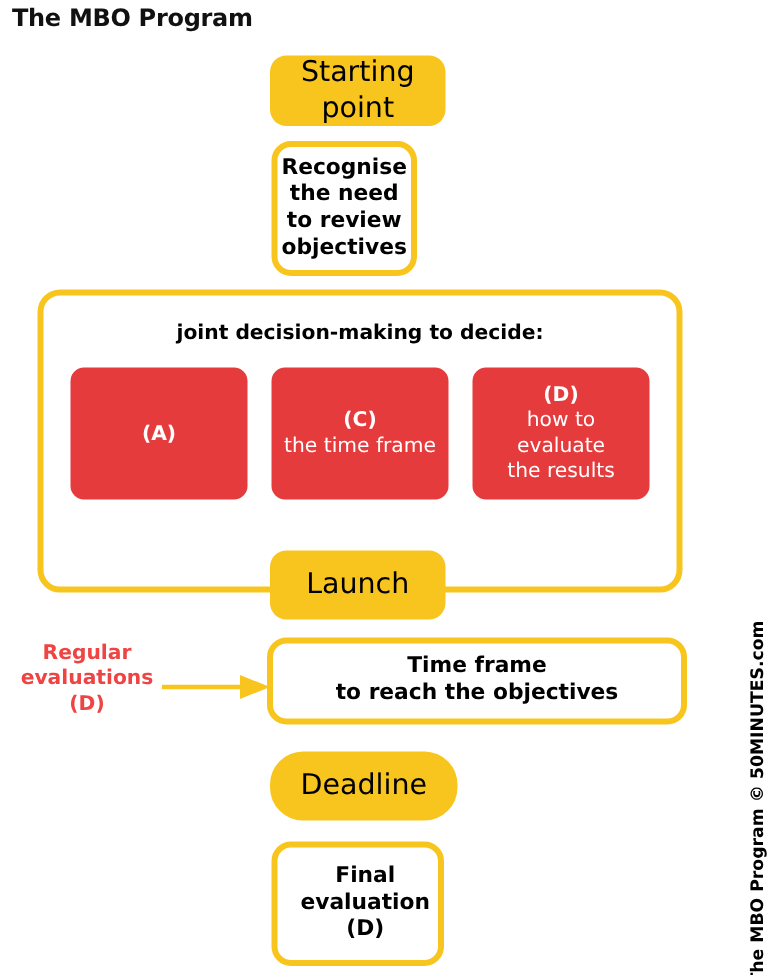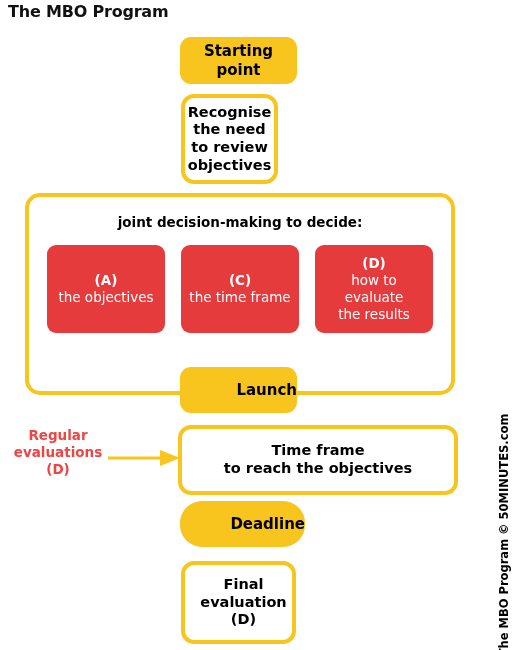--- a/index.html
+++ b/index.html
@@ -36,23 +36,22 @@
     align-items: center;
     justify-content: center;
     text-align: center;
     line-height: 1.22;
   }
 
   .node-filled {
     background: #F8C51E;
     border-radius: 11px;
     color: #000000;
-    font-size: 15px;
-    font-weight: bold;
-    justify-content: flex-end;
+    font-size: 19px;
+    font-weight: normal;
   }
 
   .node-outline {
     background: #ffffff;
     border: 4px solid #F8C51E;
     border-radius: 13px;
     color: #000000;
     font-size: 14.5px;
     font-weight: bold;
   }
@@ -115,21 +114,21 @@
     font-weight: normal;
     display: block;
     white-space: pre-line;
   }
 
   
   #node-launch {
     left: 180px; top: 367px; width: 117px; height: 46px;
   }
   #node-time-frame {
-    left: 178px; top: 425px; width: 280px; height: 70px;
+    left: 178px; top: 425px; width: 280px; height: 58px;
   }
   #node-deadline {
     left: 180px; top: 501px; width: 125px; height: 46px; border-radius: 22px;
   }
   #node-final-evaluation {
     left: 181px; top: 561px; width: 115px; height: 83px; padding-left: 10px;
   }
 
   
   #regular-evaluations-label {
@@ -186,21 +185,20 @@
 objectives</span>
 </div>
 
 <div id="panel-joint-decision">
   <div id="joint-decision-heading">joint decision-making to decide:</div>
 
   <div id="joint-decision-options">
 
     <div class="option-box">
       <span class="option-letter">(A)</span>
-      <span class="option-text">the objectives</span>
     </div>
 
     <div class="option-box">
       <span class="option-letter">(C)</span>
       <span class="option-text">the time frame</span>
     </div>
 
     <div class="option-box">
       <span class="option-letter">(D)</span>
       <span class="option-text">how to

